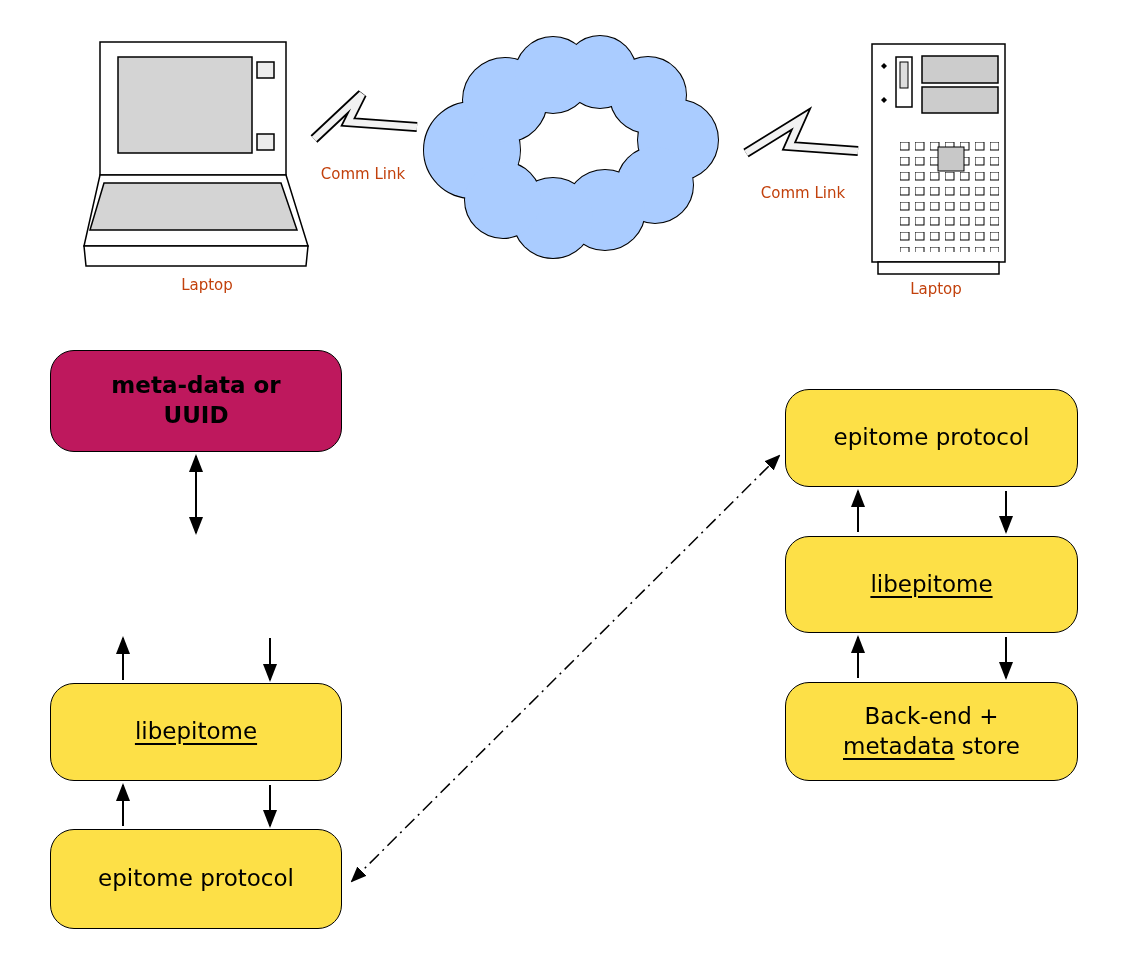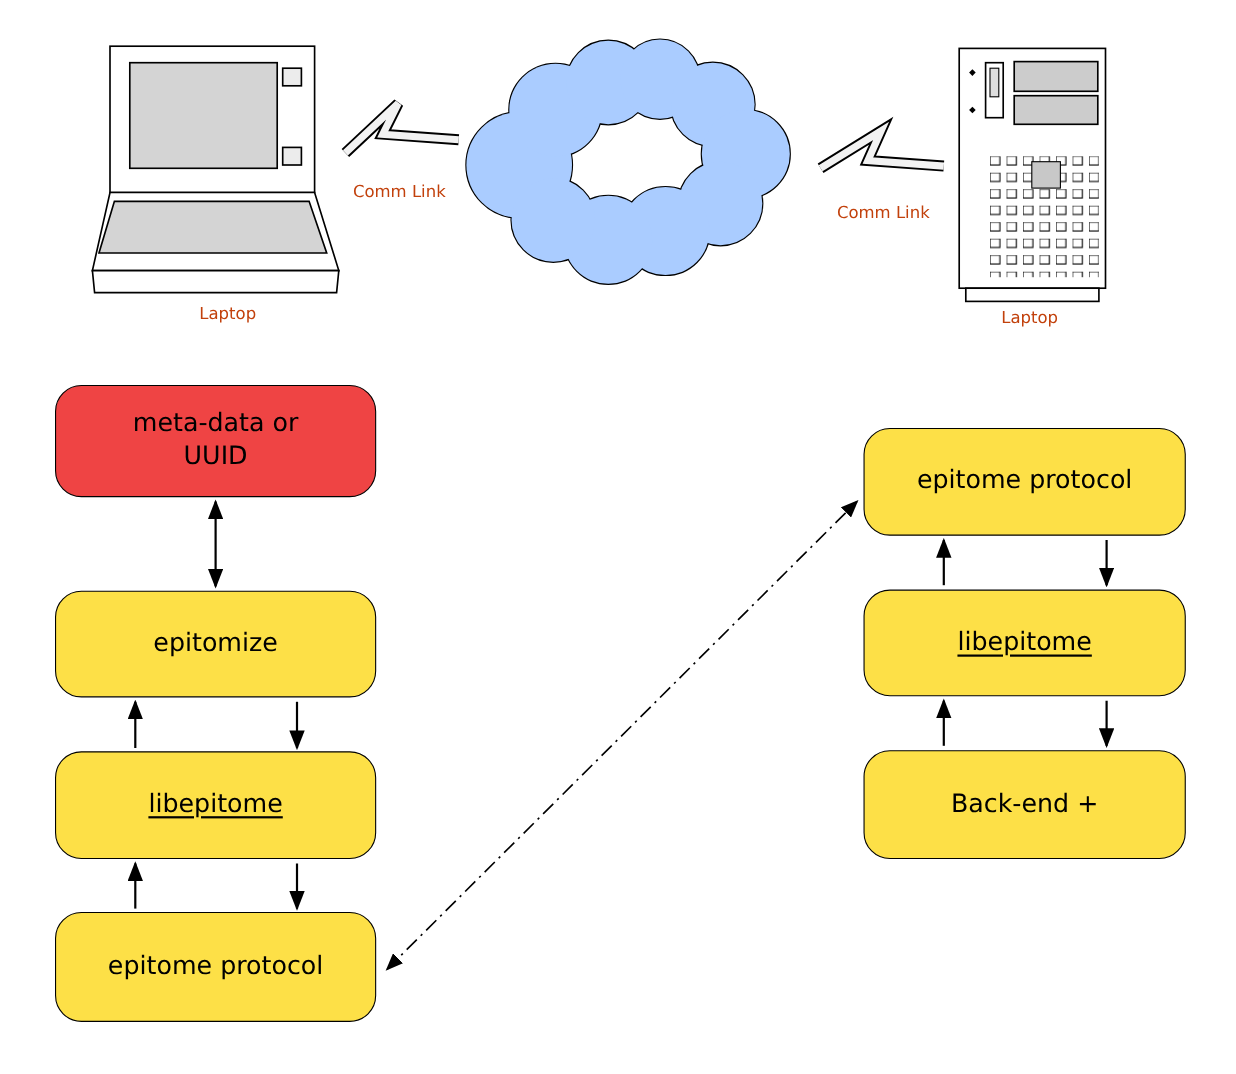--- a/index.html
+++ b/index.html
@@ -24,21 +24,21 @@
     display: flex;
     flex-direction: column;
     align-items: center;
     justify-content: center;
     text-align: center;
     font-size: 23px;
     color: #000000;
     line-height: 1.3;
   }
   .node.blue { background: #fde047; }
-  .node.red  { background: #ef4444; }
+  .node.red  { background: #be185d; font-weight: bold; }
   .misspell {
     text-decoration-line: underline;
     text-decoration-style: wavy;
     text-decoration-color: #ff0000;
     text-decoration-thickness: 1px;
     text-underline-offset: 4px;
     text-decoration: underline;
   }
   .diagram-label {
     position: absolute;
@@ -136,37 +136,35 @@
   <div class="diagram-label" style="left:207px; top:276px;">Laptop</div>
   <div class="diagram-label" style="left:363px; top:165px;">Comm Link</div>
   <div class="diagram-label" style="left:803px; top:184px;">Comm Link</div>
   <div class="diagram-label" style="left:936px; top:280px;">Laptop</div>
 
   <div class="node red" style="left:50px; top:350px; width:292px; height:102px;">
     <div>meta-data or</div>
     <div>UUID</div>
   </div>
 
-  <div class="node blue" style="left:50px; top:537px; width:292px; height:97px;">
-    <div>epitomize</div>
-  </div>
 
   <div class="node blue" style="left:50px; top:683px; width:292px; height:98px;">
     <div><span class="misspell">libepitome</span></div>
   </div>
 
   <div class="node blue" style="left:50px; top:829px; width:292px; height:100px;">
     <div>epitome protocol</div>
   </div>
 
   <div class="node blue" style="left:785px; top:389px; width:293px; height:98px;">
     <div>epitome protocol</div>
   </div>
 
   <div class="node blue" style="left:785px; top:536px; width:293px; height:97px;">
     <div><span class="misspell">libepitome</span></div>
   </div>
 
   <div class="node blue" style="left:785px; top:682px; width:293px; height:99px;">
     <div>Back-end +</div>
+    <div><span class="misspell">metadata</span><span> store</span></div>
   </div>
 
 </div>
 
 </body></html>

